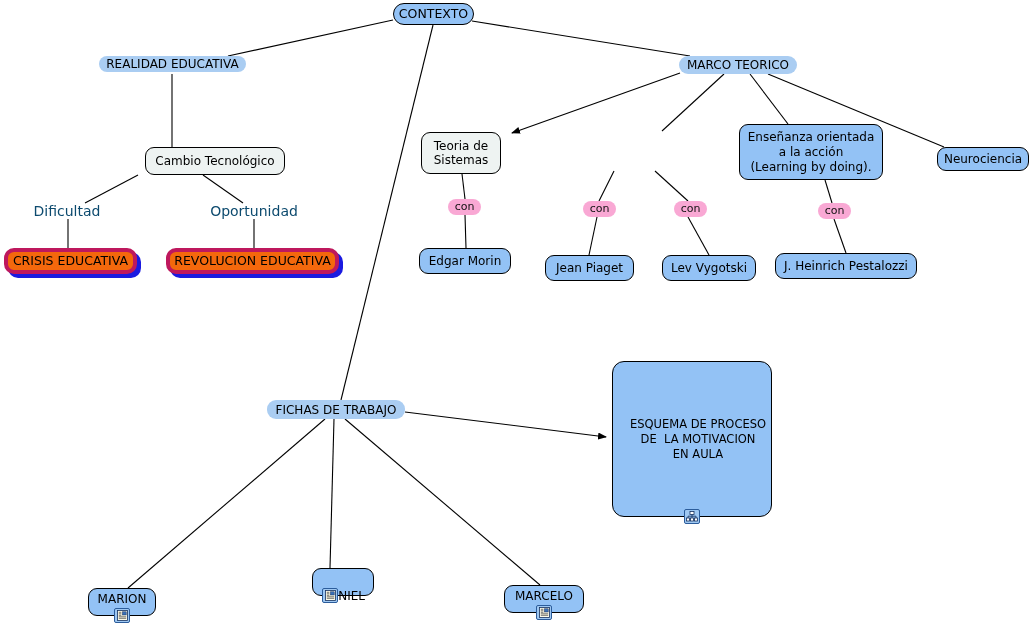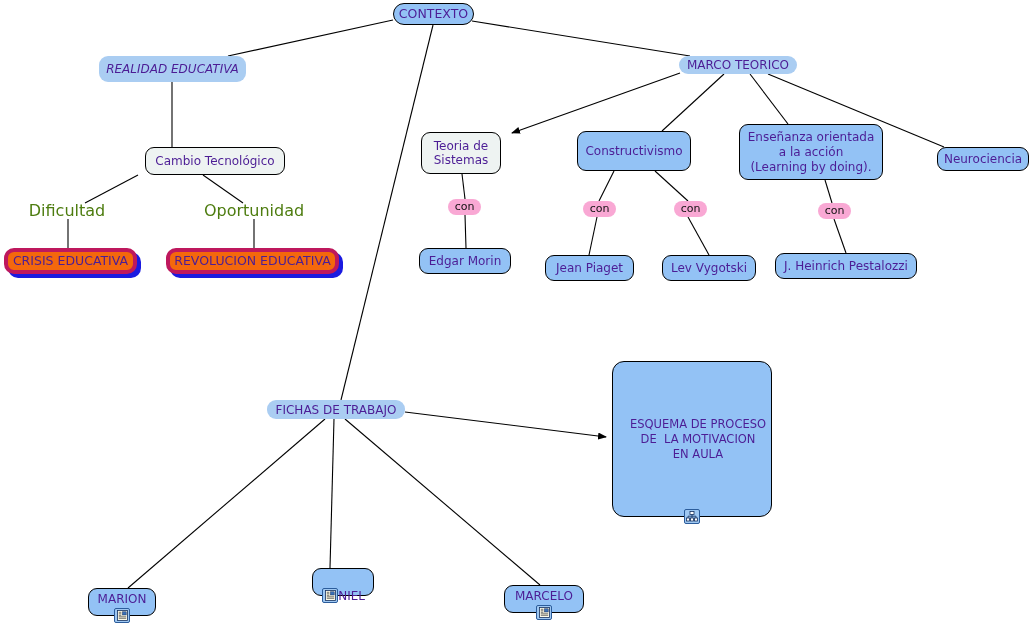--- a/index.html
+++ b/index.html
@@ -29,21 +29,21 @@
   .node {
     position: absolute;
     box-sizing: border-box;
     display: flex;
     align-items: center;
     justify-content: center;
     text-align: center;
     border: 1px solid #000000;
     border-radius: 9px;
     background: #93c2f5;
-    color: #4c1d95;
+    color: #000000;
     font-size: 12px;
     line-height: 14px;
     white-space: pre;
     z-index: 5;
   }
   
   .n-blue { background: #93c2f5; }
   
   .n-light { background: #eef3f2; }
   
@@ -63,22 +63,22 @@
     border-radius: 8px;
     font-size: 11px;
     color: #111111;
     padding: 1px 7px;
   }
   
   .n-plain {
     background: transparent;
     border: none;
     border-radius: 0;
-    font-size: 16px;
-    color: #4d7c0f;
+    font-size: 14px;
+    color: #0c4a6e;
   }
   
   .n-bigbox {
     background: #93c2f5;
     border: 1px solid #000000;
     border-radius: 12px;
     align-items: center;
     justify-content: center;
     font-size: 11.5px;
     line-height: 15px;
@@ -162,21 +162,21 @@
       <line x1="334" y1="419" x2="330" y2="568"></line>
 
       <line x1="345" y1="419" x2="540" y2="585"></line>
     </g>
   </svg>
 
   <div class="node n-blue" style="left:393px; top:3px; width:81px; height:22px; border-radius:11px; font-size:12.5px;">
     <span class="node-label">CONTEXTO</span>
   </div>
 
-  <div class="node n-pale" style="left:99px; top:56px; width:147px; height:26px; border:none; border-radius:9px; font-size:12px;font-style:italic;">
+  <div class="node n-pale" style="left:99px; top:56px; width:147px; height:16px; border:none; border-radius:9px; font-size:12px;">
     <span class="node-label">REALIDAD EDUCATIVA</span>
   </div>
 
   <div class="node n-pale" style="left:679px; top:56px; width:118px; height:18px; border:none; border-radius:9px; font-size:12px;">
     <span class="node-label">MARCO TEORICO</span>
   </div>
 
   <div class="node n-light" style="left:101px; top:147px; width:140px; height:28px;margin-left:44px;">
     <span class="node-label">Cambio Tecnológico</span>
   </div>
@@ -195,23 +195,20 @@
 
   <div class="node n-orange" style="left:166px; top:248px; width:173px; height:26px;">
     <span class="node-label">REVOLUCION EDUCATIVA</span>
   </div>
 
   <div class="node n-light" style="left:421px; top:132px; width:80px; height:42px;">
     <span class="node-label">Teoria de
 Sistemas</span>
   </div>
 
-  <div class="node n-blue" style="left:577px; top:131px; width:114px; height:40px;">
-    <span class="node-label">Constructivismo</span>
-  </div>
 
   <div class="node n-blue" style="left:739px; top:124px; width:144px; height:56px; line-height:15px;">
     <span class="node-label">Enseñanza orientada
 a la acción
 (Learning by doing).</span>
   </div>
 
   <div class="node n-blue" style="left:937px; top:147px; width:92px; height:24px;">
     <span class="node-label">Neurociencia</span>
   </div>

